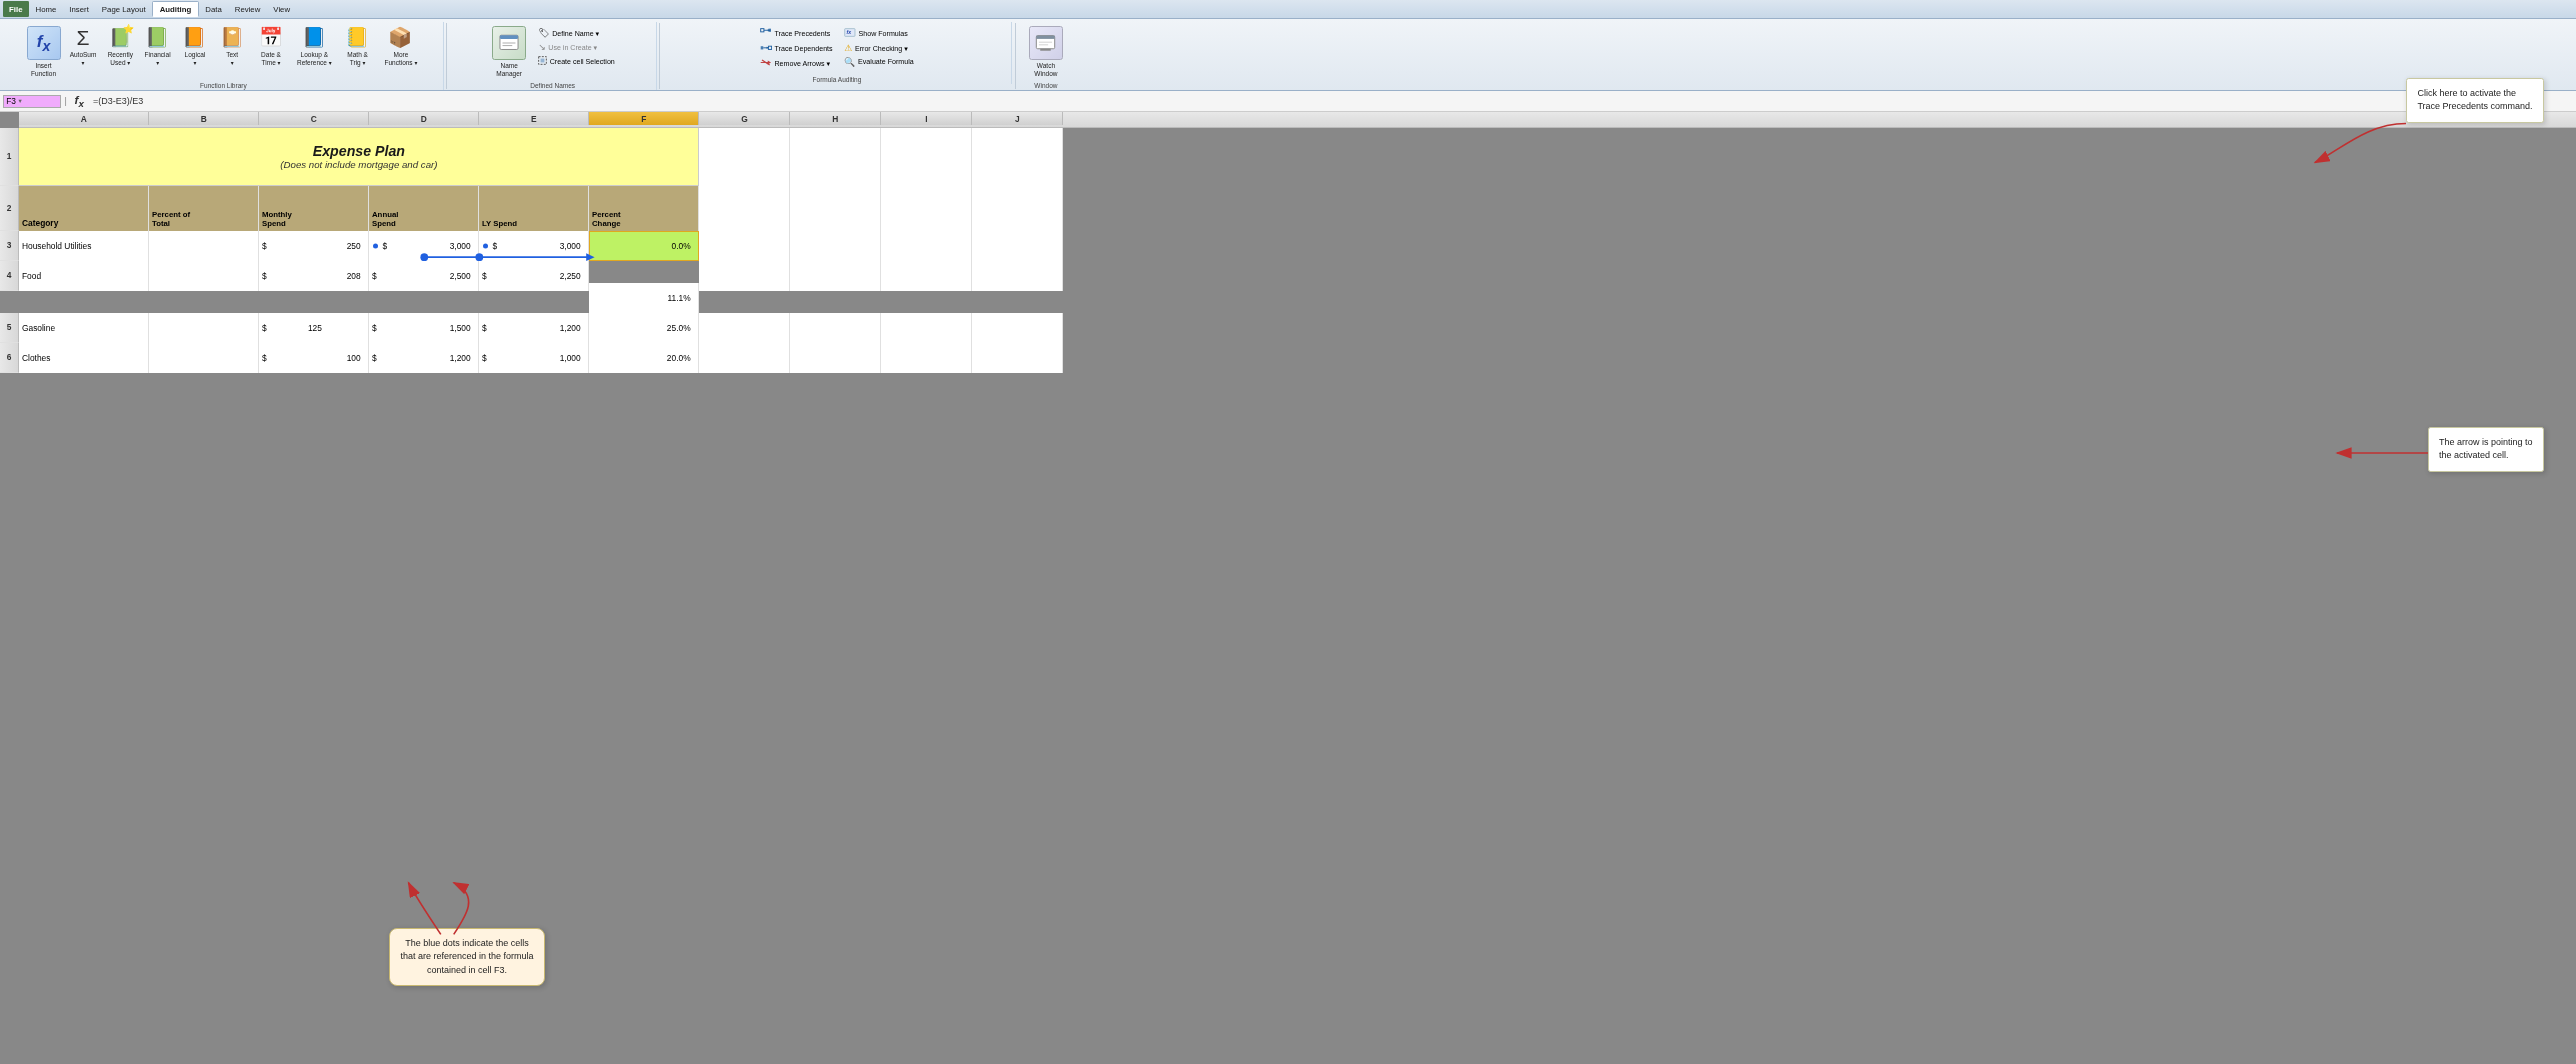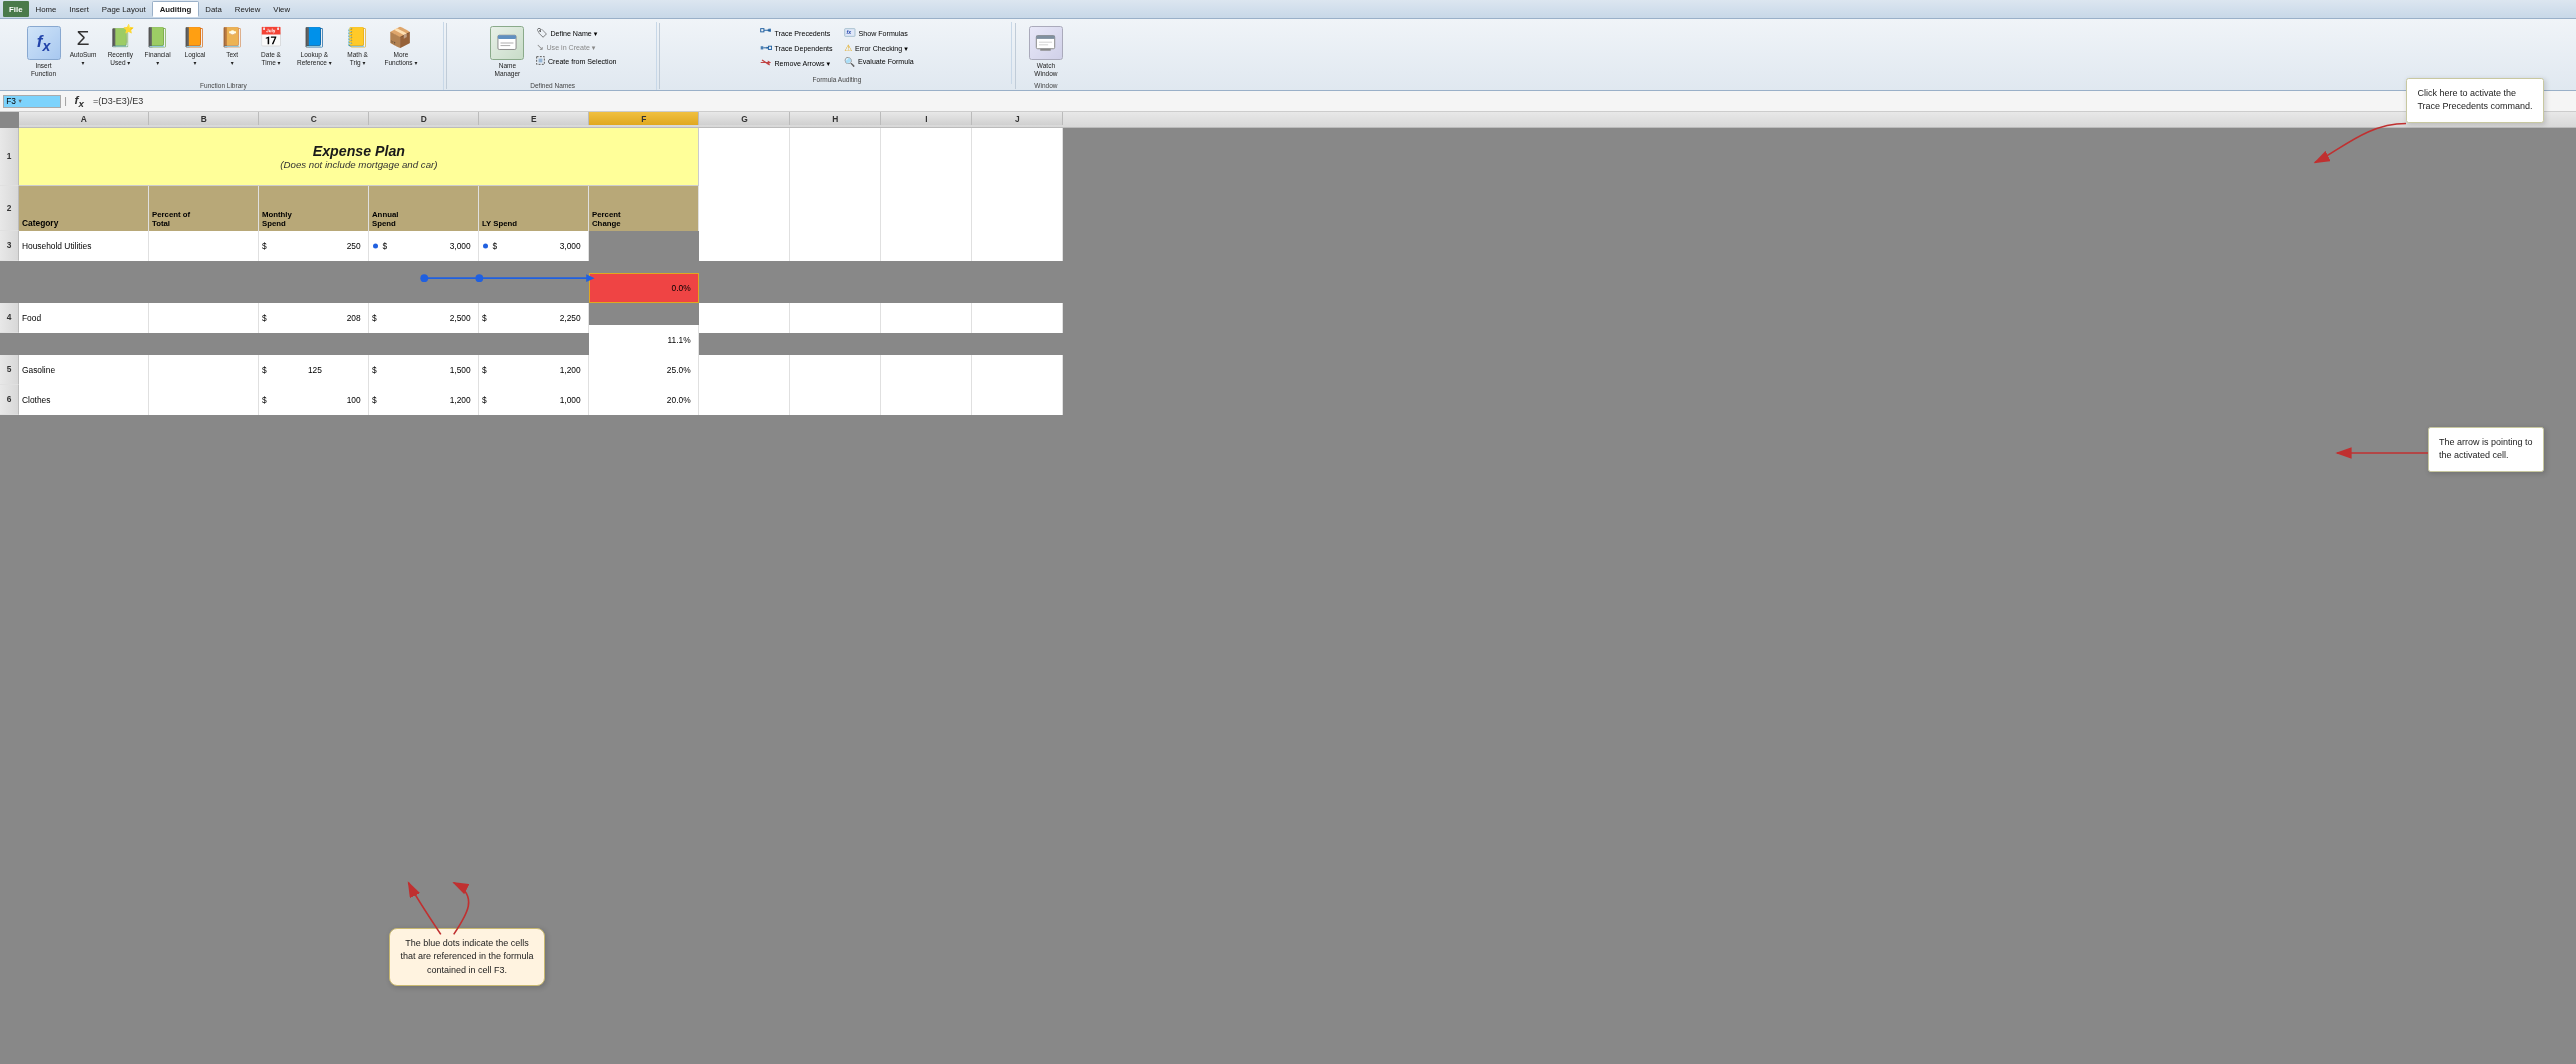--- a/index.html
+++ b/index.html
@@ -151,21 +151,21 @@
       background: #f5f5f5;
       border-bottom: 0.6px solid #ccc;
       padding: 1.3px 2.6px;
       height: 17px;
     }
     .cell-ref-box {
       width: 52px;
       border: 0.6px solid #aaa;
       padding: 0.6px 2.6px;
       font-size: 7.8px;
-      background: #7dd3fc;
+      background: #f0abfc;
       display: flex; align-items: center;
     }
     .fx-label {
       font-size: 9px;
       color: #444;
       padding: 0 3.9px;
       font-style: italic;
     }
     .col-headers {
       display: flex;
@@ -198,23 +198,22 @@
     .data-cell {
       display: flex;
       align-items: center;
       border-right: 0.6px solid #e0e0e0;
       padding: 0 2.6px;
       font-size: 7.8px;
       position: relative;
       overflow: hidden;
     }
     .data-cell.active-cell {
-      background: #ef4444;
+      background: #bef264;
       border: 1.3px solid #e0a820;
-      margin-top: 42px;
     }
     .data-cell.header-cell {
       background: #b8a878;
       font-weight: 700;
       font-size: 7.8px;
     }
     .data-cell.yellow-bg {
       background: #ffff99;
     }
     .data-cell.merge-title {
@@ -376,21 +375,21 @@
               <span class="s-icon" style="color:#888;">↘</span>
               <span style="color:#888;">Use in Create ▾</span>
             </div>
             <div class="rb-btn-small">
               <span class="s-icon">
                 <svg width="9" height="9" viewBox="0 0 14 14">
                       <rect x="1" y="1" width="12" height="12" fill="none" stroke="#555" stroke-width="1.5" stroke-dasharray="3,2"></rect>
                       <rect x="4" y="4" width="6" height="6" fill="#6090c0" opacity="0.6"></rect>
                     </svg>
               </span>
-              <span>Create from Selection</span>
+              <span>Create cell Selection</span>
             </div>
           </div>
         </div>
         <div class="ribbon-group-label">Defined Names</div>
       </div>
 
       <div class="ribbon-divider"></div>
 
       <div class="ribbon-group" style="min-width:350px;">
         <div class="ribbon-buttons" style="align-items:flex-start; gap:3.9px;">

